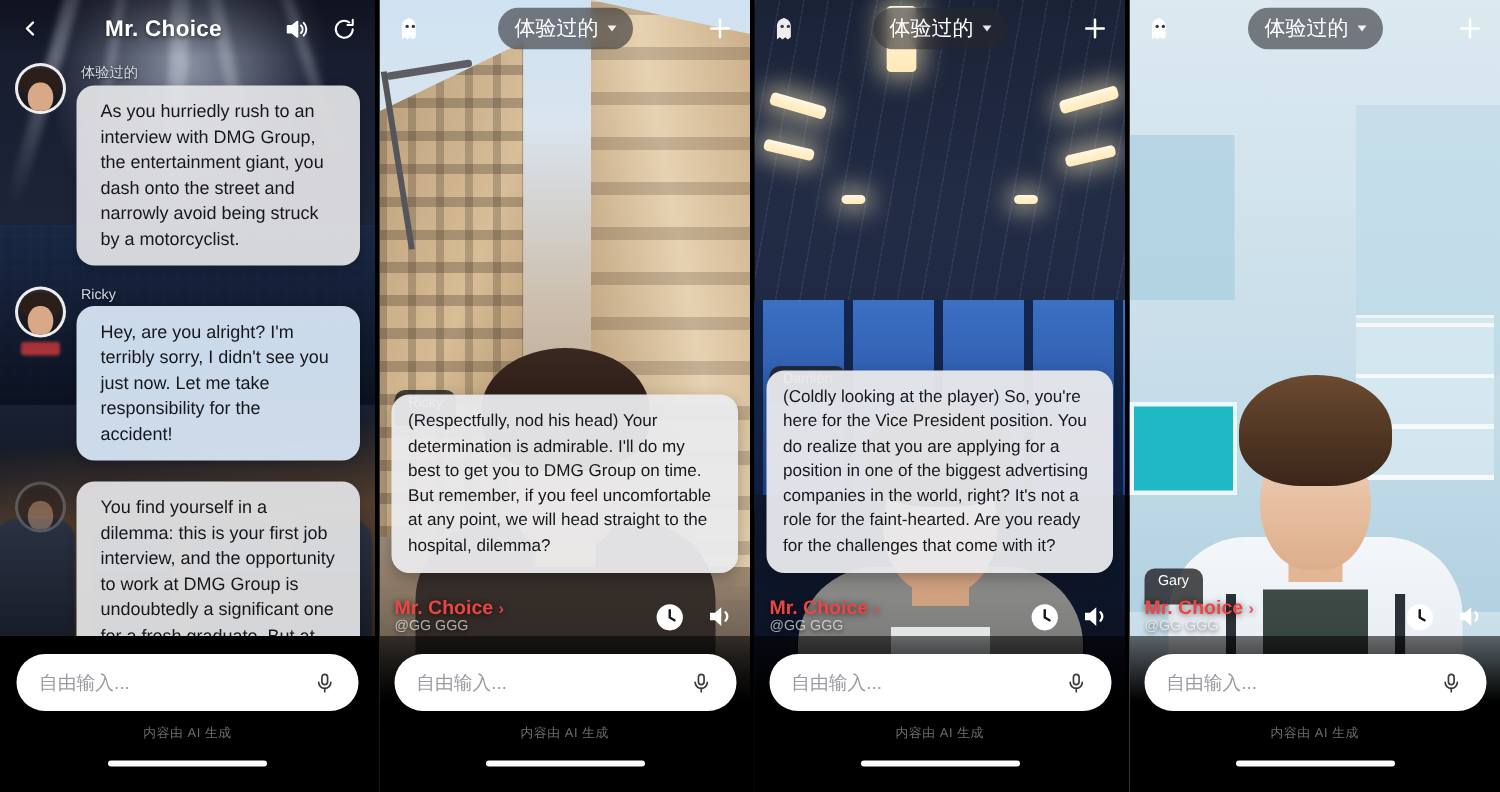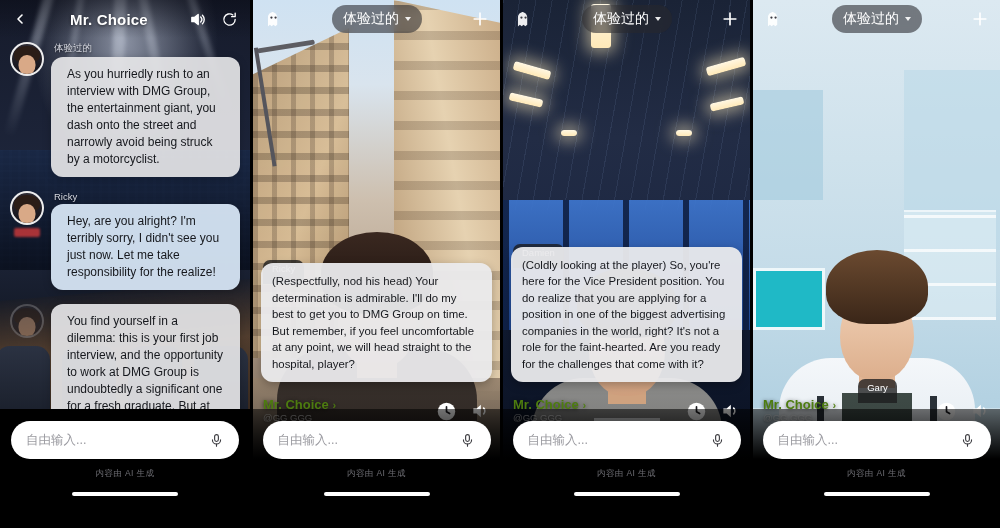--- a/index.html
+++ b/index.html
@@ -180,29 +180,29 @@
     border-radius:12px; padding:10px 11px; font-size:11.4px; line-height:1.44;
     box-shadow: 0 3px 10px rgba(0,0,0,.28); position:relative;
   }
 
   
   .charinfo {
     position:absolute; left:0; right:0; bottom:96px; height:42px; z-index:26;
     display:flex; align-items:center; justify-content:space-between; padding:0 10px;
   }
   .ci-left { line-height:1.12; }
-  .ci-name { color:#4d7c0f; font-size:13px; font-weight:700; text-shadow:0 1px 4px rgba(0,0,0,.7); }
+  .ci-name { color:#ef4444; font-size:13px; font-weight:700; text-shadow:0 1px 4px rgba(0,0,0,.7); }
   .ci-name .chev { font-size:11px; opacity:.92; }
   .ci-handle { color:rgba(255,255,255,.62); font-size:9.5px; text-shadow:0 1px 3px rgba(0,0,0,.6); }
   .ci-right { display:flex; gap:12px; align-items:center; }
   .round-ico { width:21px;height:21px;border-radius:50%; display:flex;align-items:center;justify-content:center; }
 
   
   .bottom {
-    position:absolute; left:0; right:0; bottom:0; height:119px; z-index:30;
+    position:absolute; left:0; right:0; bottom:0; height:104px; z-index:30;
     background: linear-gradient(180deg, rgba(0,0,0,.55), #000 42%);
     display:flex; flex-direction:column; align-items:center; padding-top:12px;
   }
   .input-bar {
     width:228px; height:38px; border-radius:19px; background:#fff;
     display:flex; align-items:center; justify-content:space-between;
     padding:0 13px 0 15px;
   }
   .input-ph { color:#9a9aa0; font-size:12.5px; }
   .ai-note { color:#6d6d73; font-size:8.5px; margin-top:9px; letter-spacing:.4px; }
@@ -268,21 +268,21 @@
         </div>
       </div>
 
       <div class="msg">
         <div class="avatar">
           <span class="av-hair"></span>
             <span class="av-face"></span>
         </div>
         <div class="msg-col">
           <div class="speaker">Ricky</div>
-          <div class="bubble blue">Hey, are you alright? I'm terribly sorry, I didn't see you just now. Let me take responsibility for the realize!</div>
+          <div class="bubble blue">Hey, are you alright? I'm terribly sorry, I didn't see you just now. Let me take responsibility for the accident!</div>
         </div>
       </div>
 
       <div class="msg">
         <div class="avatar faded">
           <span class="av-hair"></span>
             <span class="av-face"></span>
         </div>
         <div class="msg-col">
           <div class="bubble grey">You find yourself in a dilemma: this is your first job interview, and the opportunity to work at DMG Group is undoubtedly a significant one for a fresh graduate. But at this moment, you can barely stand. Ricky insists on taking you to the hospital.</div>
@@ -335,21 +335,21 @@
       </div>
       <div class="icon-btn">
         <svg width="20" height="20" viewBox="0 0 24 24" fill="none" stroke="#fff" stroke-width="2" stroke-linecap="round">
             <path d="M12 5v14M5 12h14"></path>
           </svg>
       </div>
     </header>
 
     <div class="ov-dialog" style="bottom:146px;">
       <div class="ov-speaker">Ricky</div>
-      <div class="ov-bubble">(Respectfully, nod his head) Your determination is admirable. I'll do my best to get you to DMG Group on time. But remember, if you feel uncomfortable at any point, we will head straight to the hospital, player?</div>
+      <div class="ov-bubble">(Respectfully, nod his head) Your determination is admirable. I'll do my best to get you to DMG Group on time. But remember, if you feel uncomfortable at any point, we will head straight to the hospital, dilemma?</div>
     </div>
 
     <div class="charinfo">
       <div class="ci-left">
         <div class="ci-name"><span>Mr. Choice</span> <span class="chev">›</span></div>
         <div class="ci-handle">@GG GGG</div>
       </div>
       <div class="ci-right">
         <div class="round-ico">
           <svg width="21" height="21" viewBox="0 0 24 24">
@@ -499,21 +499,21 @@
         <span>体验过的</span>
         <span class="caret"></span>
       </div>
       <div class="icon-btn">
         <svg width="20" height="20" viewBox="0 0 24 24" fill="none" stroke="#fff" stroke-width="2" stroke-linecap="round">
             <path d="M12 5v14M5 12h14"></path>
           </svg>
       </div>
     </header>
 
-    <div class="ov-dialog" style="bottom:146px;text-align:center;">
+    <div class="ov-dialog" style="bottom:146px;">
       <div class="ov-speaker">Gary</div>
     </div>
 
     <div class="charinfo">
       <div class="ci-left">
         <div class="ci-name"><span>Mr. Choice</span> <span class="chev">›</span></div>
         <div class="ci-handle">@GG GGG</div>
       </div>
       <div class="ci-right">
         <div class="round-ico">

